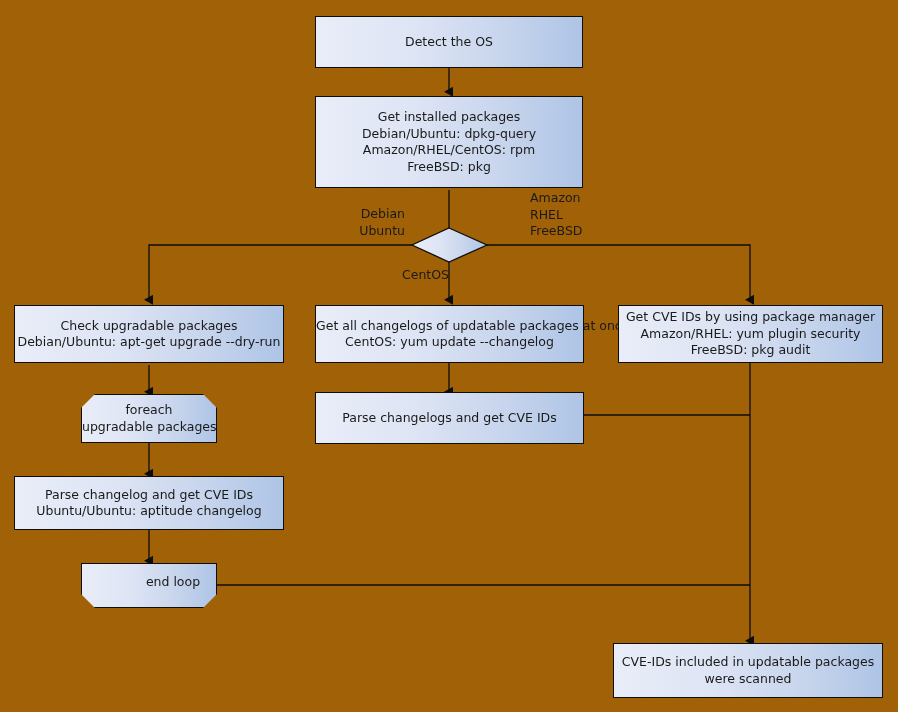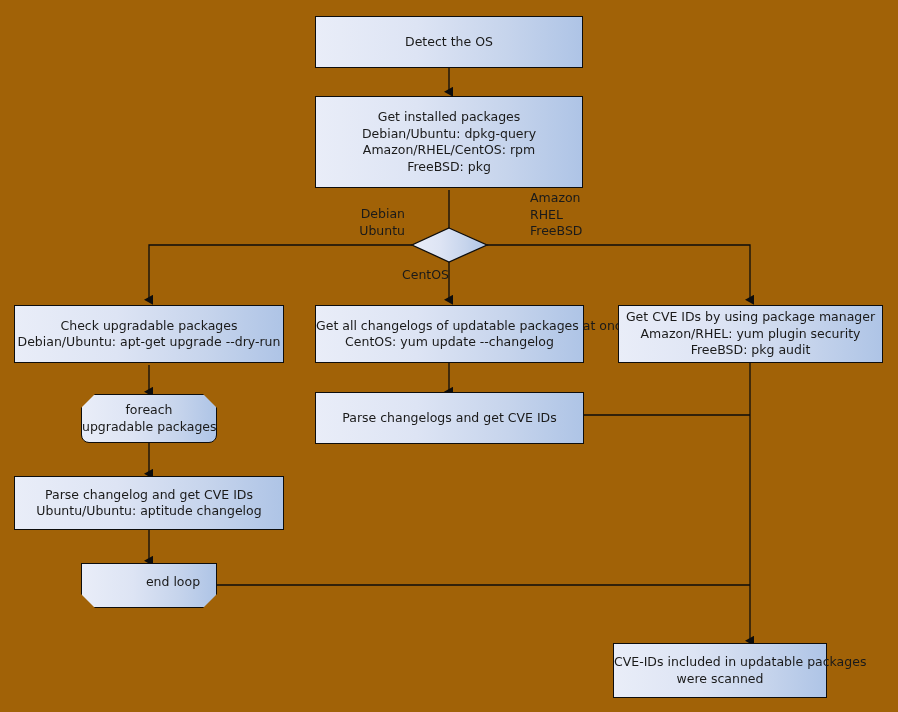--- a/index.html
+++ b/index.html
@@ -34,21 +34,21 @@
     white-space:nowrap;
   }
   .node .txt{ width:100%; }
   .rect{
     border:1px solid #0d0d0d;
     background:linear-gradient(to right,#e9edf8 0%,#dde4f4 38%,#c6d4ec 72%,#aec4e6 100%);
   }
   .loopstart{
     border:1px solid #0d0d0d;
     background:linear-gradient(to right,#e9edf8 0%,#dde4f4 38%,#c6d4ec 72%,#aec4e6 100%);
-    border-radius:8px;
+    border-radius:0;
     -webkit-clip-path:polygon(14px 0, calc(100% - 14px) 0, 100% 14px, 100% 100%, 0 100%, 0 14px);
     clip-path:polygon(14px 0, calc(100% - 14px) 0, 100% 14px, 100% 100%, 0 100%, 0 14px);
   }
   .loopend{
     border:1px solid #0d0d0d;
     background:linear-gradient(to right,#e9edf8 0%,#dde4f4 38%,#c6d4ec 72%,#aec4e6 100%);
     -webkit-clip-path:polygon(0 0, 100% 0, 100% calc(100% - 14px), calc(100% - 14px) 100%, 14px 100%, 0 calc(100% - 14px));
     clip-path:polygon(0 0, 100% 0, 100% calc(100% - 14px), calc(100% - 14px) 100%, 14px 100%, 0 calc(100% - 14px));
   }
   .edgelabel{
@@ -166,20 +166,20 @@
     <div class="txt">
       <div>Parse changelog and get  CVE IDs</div>
       <div>Ubuntu/Ubuntu: aptitude changelog</div>
     </div>
   </div>
 
   <div class="node loopend" style="left:81px; top:563px; width:136px; height:45px;">
     <div class="txt" style="padding-bottom:6px;padding-left:48px;">end loop</div>
   </div>
 
-  <div class="node rect" style="left:613px; top:643px; width:214px; height:55px;">
+  <div class="node rect" style="left:613px; top:643px; width:270px; height:55px;">
     <div class="txt">
       <div>CVE-IDs included in updatable packages</div>
       <div>were scanned</div>
     </div>
   </div>
 
 </div>
 
 </body></html>

